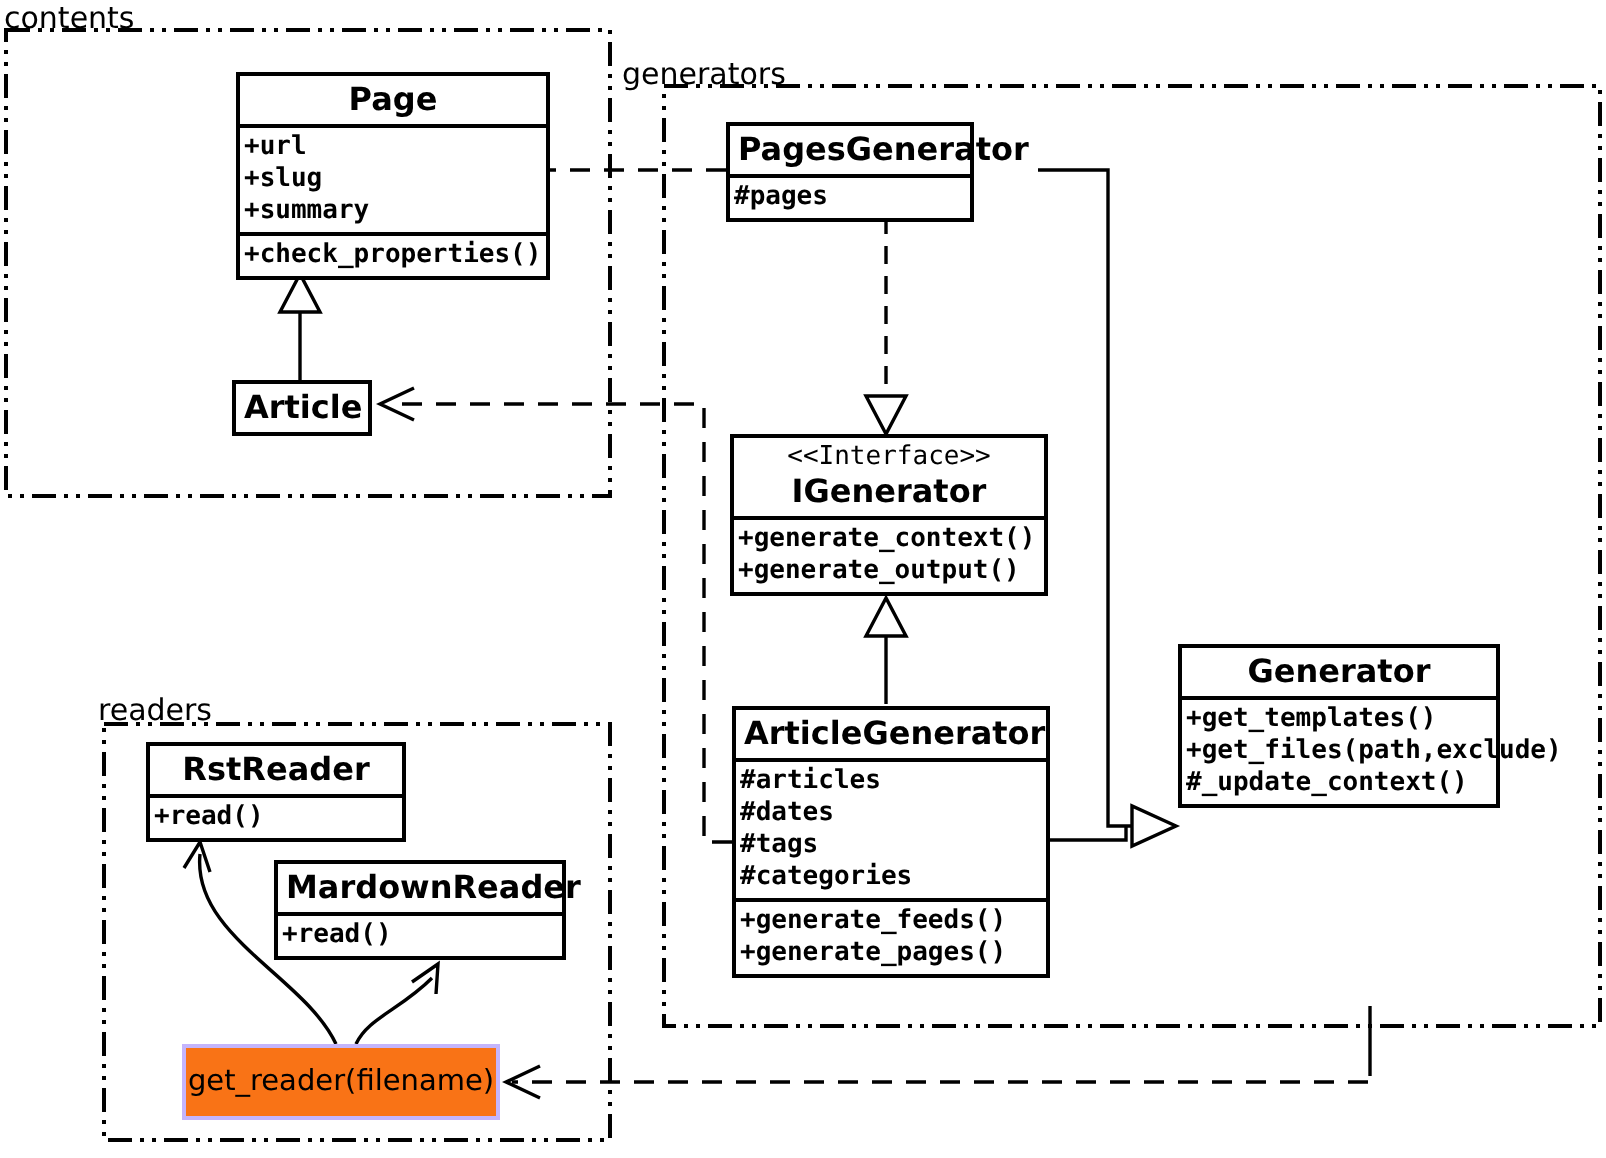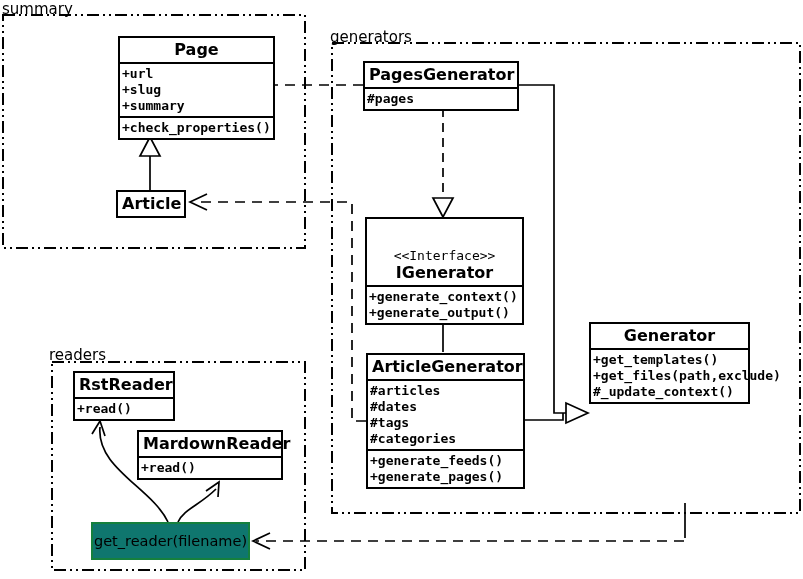--- a/index.html
+++ b/index.html
@@ -17,31 +17,31 @@
   .uml-box {
     position:absolute; box-sizing:border-box; background:#ffffff;
     border:2px solid #000;
   }
   .uml-title {
     font-weight:bold; font-size:16px; line-height:19px; text-align:center;
     padding:2px 4px 3px 4px; color:#000; white-space:nowrap;
   }
   .uml-stereotype {
     font-family:"DejaVu Sans Mono","Liberation Mono",monospace; font-weight:normal;
-    font-size:13px; line-height:15px; text-align:center; padding-top:2px; color:#000;margin-top:27px;
+    font-size:13px; line-height:15px; text-align:center; padding-top:2px; color:#000;
   }
   .uml-sec {
     border-top:2px solid #000; padding:2px 2px; color:#000;
     font-family:"DejaVu Sans Mono","Liberation Mono",monospace;
     font-size:13px; line-height:16px;font-weight:bold;
   }
   .uml-row { white-space:pre; }
   .plain-box {
-    position:absolute; box-sizing:border-box; background:#0f766e;
-    border:2px solid #15803d; display:flex; align-items:center; justify-content:center;
+    position:absolute; box-sizing:border-box; background:#f97316;
+    border:2px solid #c4b5fd; display:flex; align-items:center; justify-content:center;
     font-size:14.5px; color:#000; white-space:nowrap;
   }
 </style>
 </head>
 <body>
 
 <div id="stage">
 
   <svg id="wires" viewBox="0 0 803 579" xmlns="http://www.w3.org/2000/svg">
 
@@ -96,41 +96,41 @@
       <path d="M168,522 C152,488 96,468 100,427" fill="none" stroke="#000" stroke-width="1.7"></path>
       <polyline points="92,434 100,421 105,436" fill="none" stroke="#000" stroke-width="1.7"></polyline>
     </g>
 
     <g>
       <path d="M178,522 C184,509 200,505 216,489" fill="none" stroke="#000" stroke-width="1.7"></path>
       <polyline points="206,491 219,482 218,497" fill="none" stroke="#000" stroke-width="1.7"></polyline>
     </g>
   </svg>
 
-  <div class="pkg-label" style="left:2px; top:2px;">summary</div>
-  <div class="pkg-label" style="left:330px; top:30px;">generators</div>
+  <div class="pkg-label" style="left:2px; top:2px;">contents</div>
+  <div class="pkg-label" style="left:311px; top:30px;">generators</div>
   <div class="pkg-label" style="left:49px; top:348px;">readers</div>
 
   <div class="uml-box" style="left:71px; top:36px; width:157px;margin-left:47px;">
     <div class="uml-title">Page</div>
     <div class="uml-sec">
       <div class="uml-row">+url</div>
       <div class="uml-row">+slug</div>
       <div class="uml-row">+summary</div>
     </div>
     <div class="uml-sec">
       <div class="uml-row">+check_properties()</div>
     </div>
   </div>
 
   <div class="uml-box" style="left:116px; top:190px; width:70px;">
     <div class="uml-title">Article</div>
   </div>
 
-  <div class="uml-box" style="left:363px; top:61px; width:156px;">
+  <div class="uml-box" style="left:363px; top:61px; width:124px;">
     <div class="uml-title">PagesGenerator</div>
     <div class="uml-sec">
       <div class="uml-row">#pages</div>
     </div>
   </div>
 
   <div class="uml-box" style="left:365px; top:217px; width:159px;">
     <div class="uml-stereotype">&lt;&lt;Interface&gt;&gt;</div>
     <div class="uml-title" style="padding-top:0;">IGenerator</div>
     <div class="uml-sec">
@@ -155,21 +155,21 @@
 
   <div class="uml-box" style="left:589px; top:322px; width:161px;">
     <div class="uml-title">Generator</div>
     <div class="uml-sec">
       <div class="uml-row">+get_templates()</div>
       <div class="uml-row">+get_files(path,exclude)</div>
       <div class="uml-row">#_update_context()</div>
     </div>
   </div>
 
-  <div class="uml-box" style="left:73px; top:371px; width:102px;">
+  <div class="uml-box" style="left:73px; top:371px; width:130px;">
     <div class="uml-title">RstReader</div>
     <div class="uml-sec">
       <div class="uml-row">+read()</div>
     </div>
   </div>
 
   <div class="uml-box" style="left:137px; top:430px; width:146px;">
     <div class="uml-title">MardownReader</div>
     <div class="uml-sec">
       <div class="uml-row">+read()</div>

